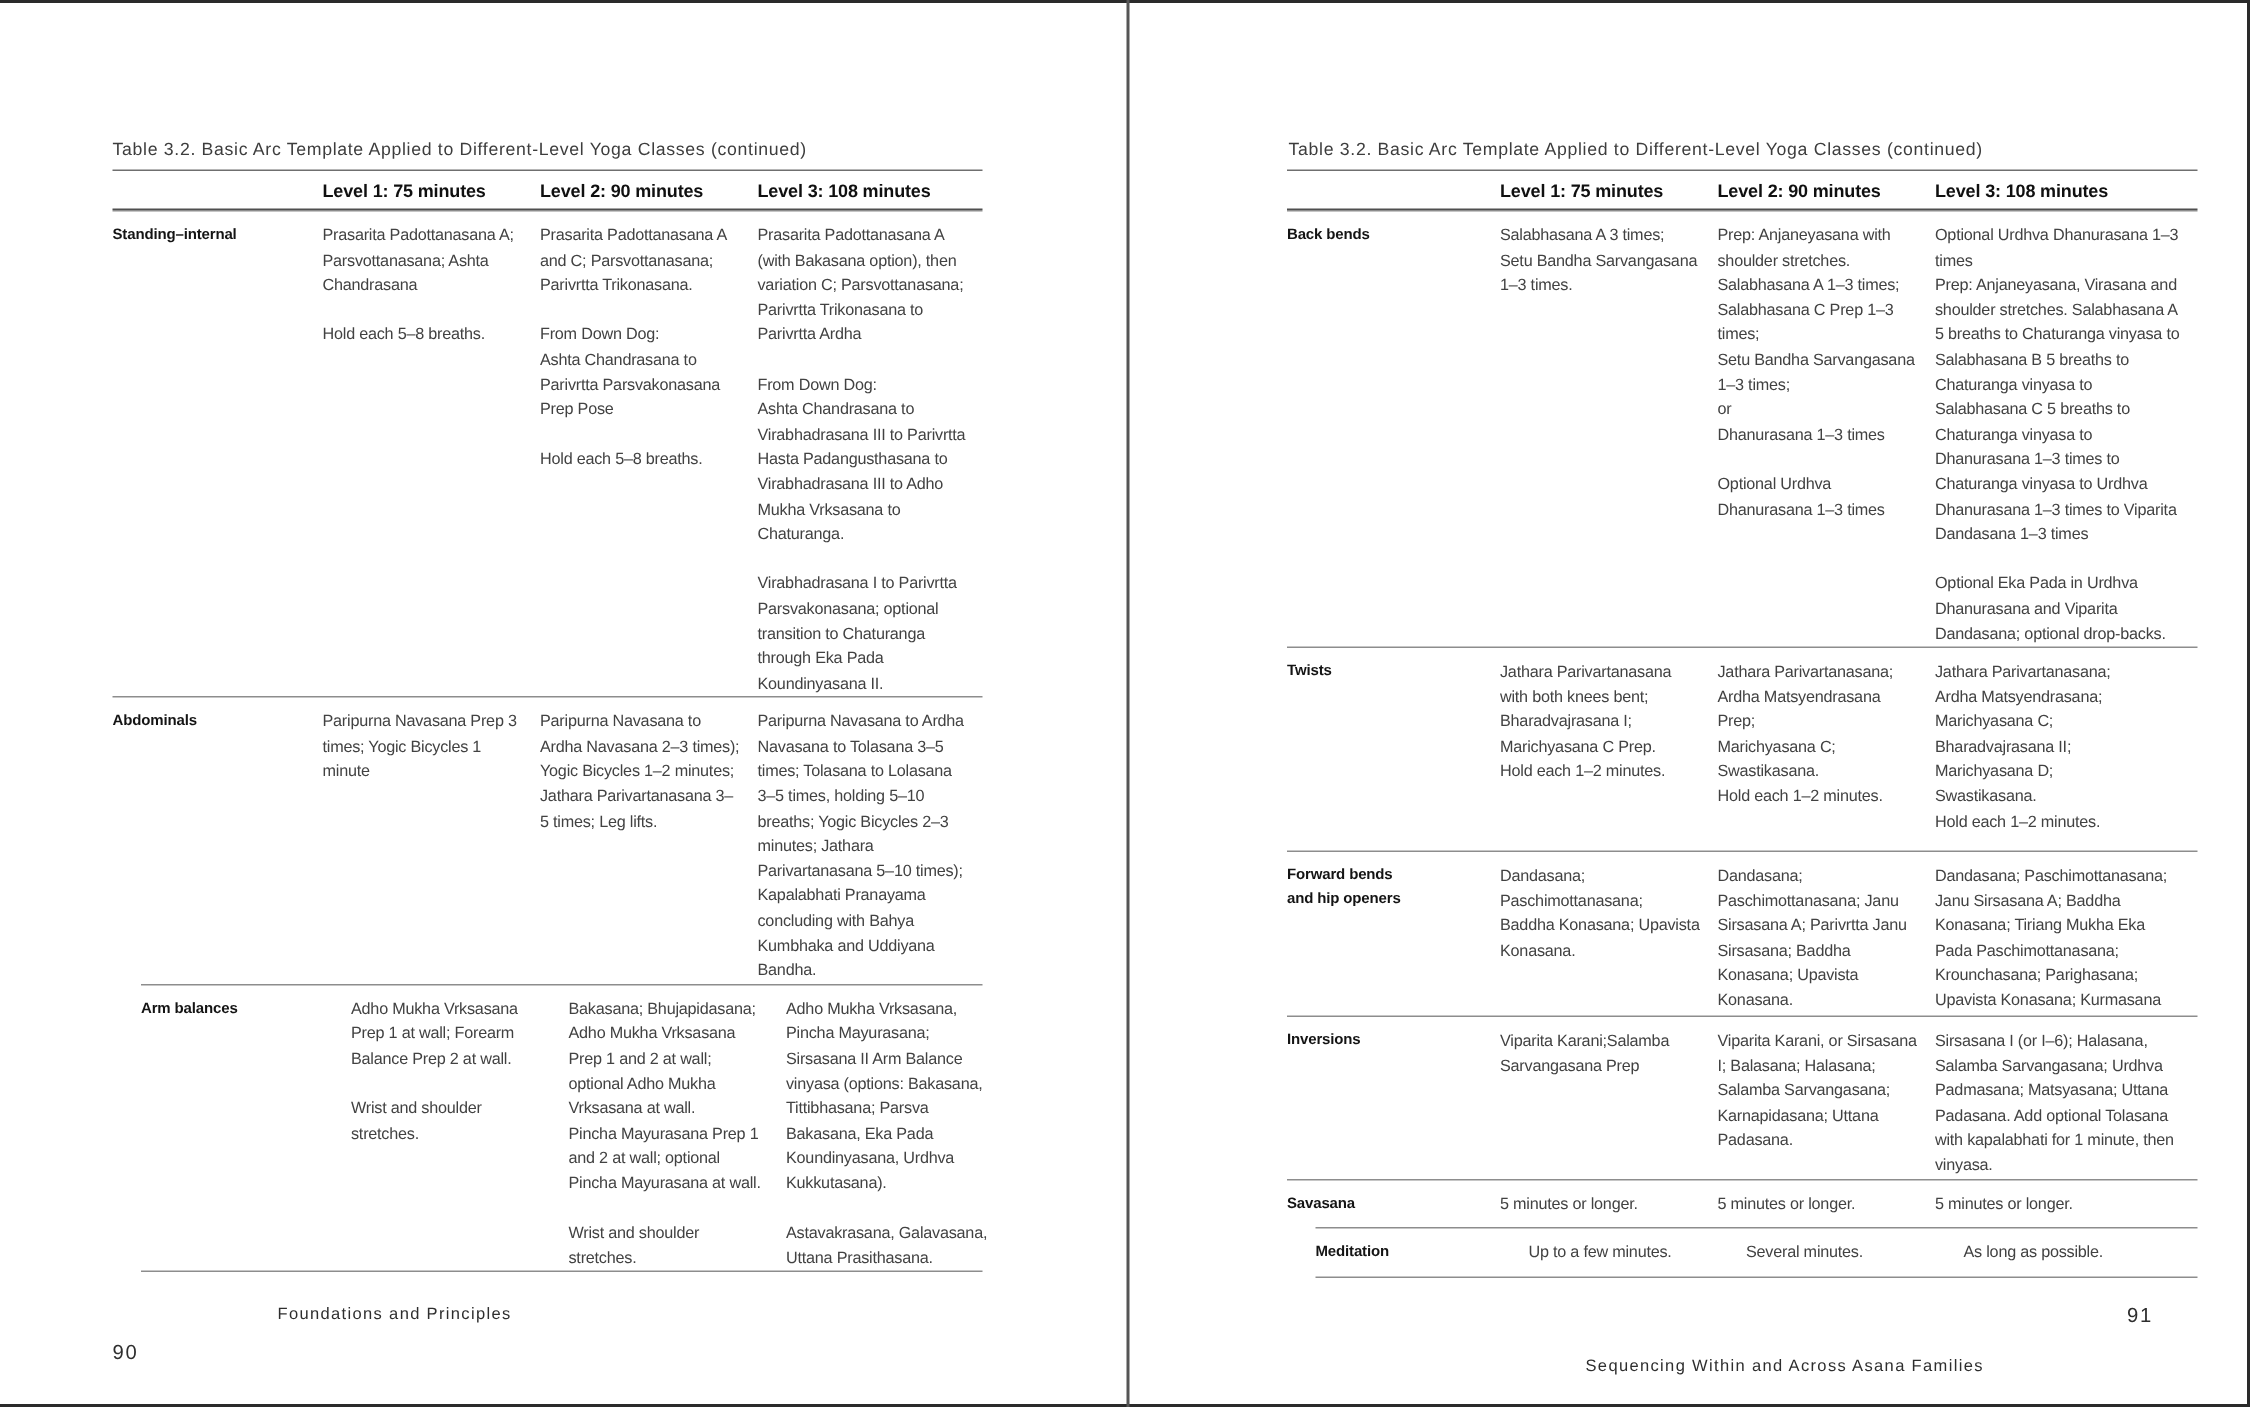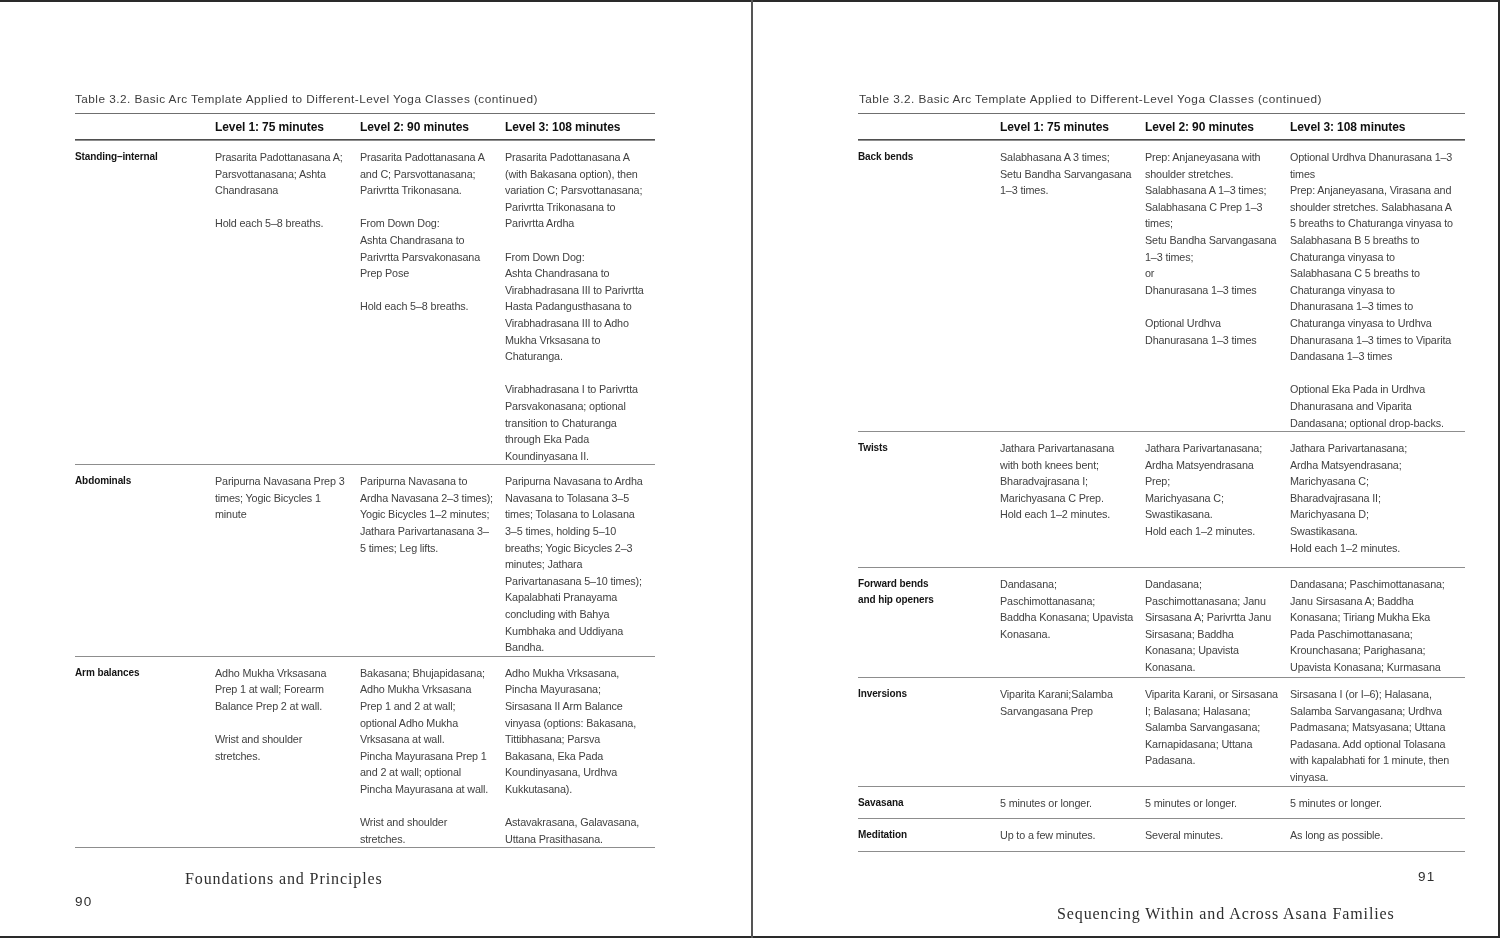--- a/index.html
+++ b/index.html
@@ -35,21 +35,21 @@
 
   .trow{
     display:grid;
     border-top:1px solid #8d8d8d;
     box-sizing:border-box;
   }
   .page-left .trow{grid-template-columns:140px 145px 145px 150px;}
   .page-right .trow{grid-template-columns:142px 145px 145px 175px;}
 
   .trow.header{border-top:1px solid #6f6f6f;border-bottom:1px solid #4f4f4f;min-height:27px;}
-  .trow.last{border-bottom:1px solid #8d8d8d;}
+  .trow.last{border-bottom:1px solid #8d8d8d;margin-left:19px;}
 
   .hcell{
     font-weight:bold;font-size:12px;color:#101010;
     letter-spacing:-0.1px;
     padding-top:6px;padding-right:8px;
   }
   .rlabel{
     font-weight:bold;font-size:10px;color:#141414;
     letter-spacing:-0.1px;
     padding-top:8px;padding-right:10px;
@@ -59,21 +59,21 @@
   .cell{
     font-size:10.8px;color:#424242;
     letter-spacing:-0.15px;
     line-height:16.6px;
     padding-top:8px;padding-right:11px;
     white-space:pre-line;
   }
 
   .footer-text{position:absolute;color:#2e2e2e;white-space:nowrap;}
   .pg-num{font-size:13.5px;letter-spacing:1.2px;font-weight:500;}
-  .running-title{font-size:16px;letter-spacing:0.9px;font-family:Liberation Serif, serif;}
+  .running-title{font-size:11px;letter-spacing:0.9px;}
   .fl-num{left:75px;top:870px;margin-top:24px;}
   .fl-title{left:185px;top:870px;}
   .fr-title{left:304px;top:869px;margin-top:36px;}
   .fr-num{left:665px;top:869px;}
 </style>
 </head>
 <body>
 
 <div class="frame-line frame-top"></div>
 <div class="frame-line frame-bottom"></div>

